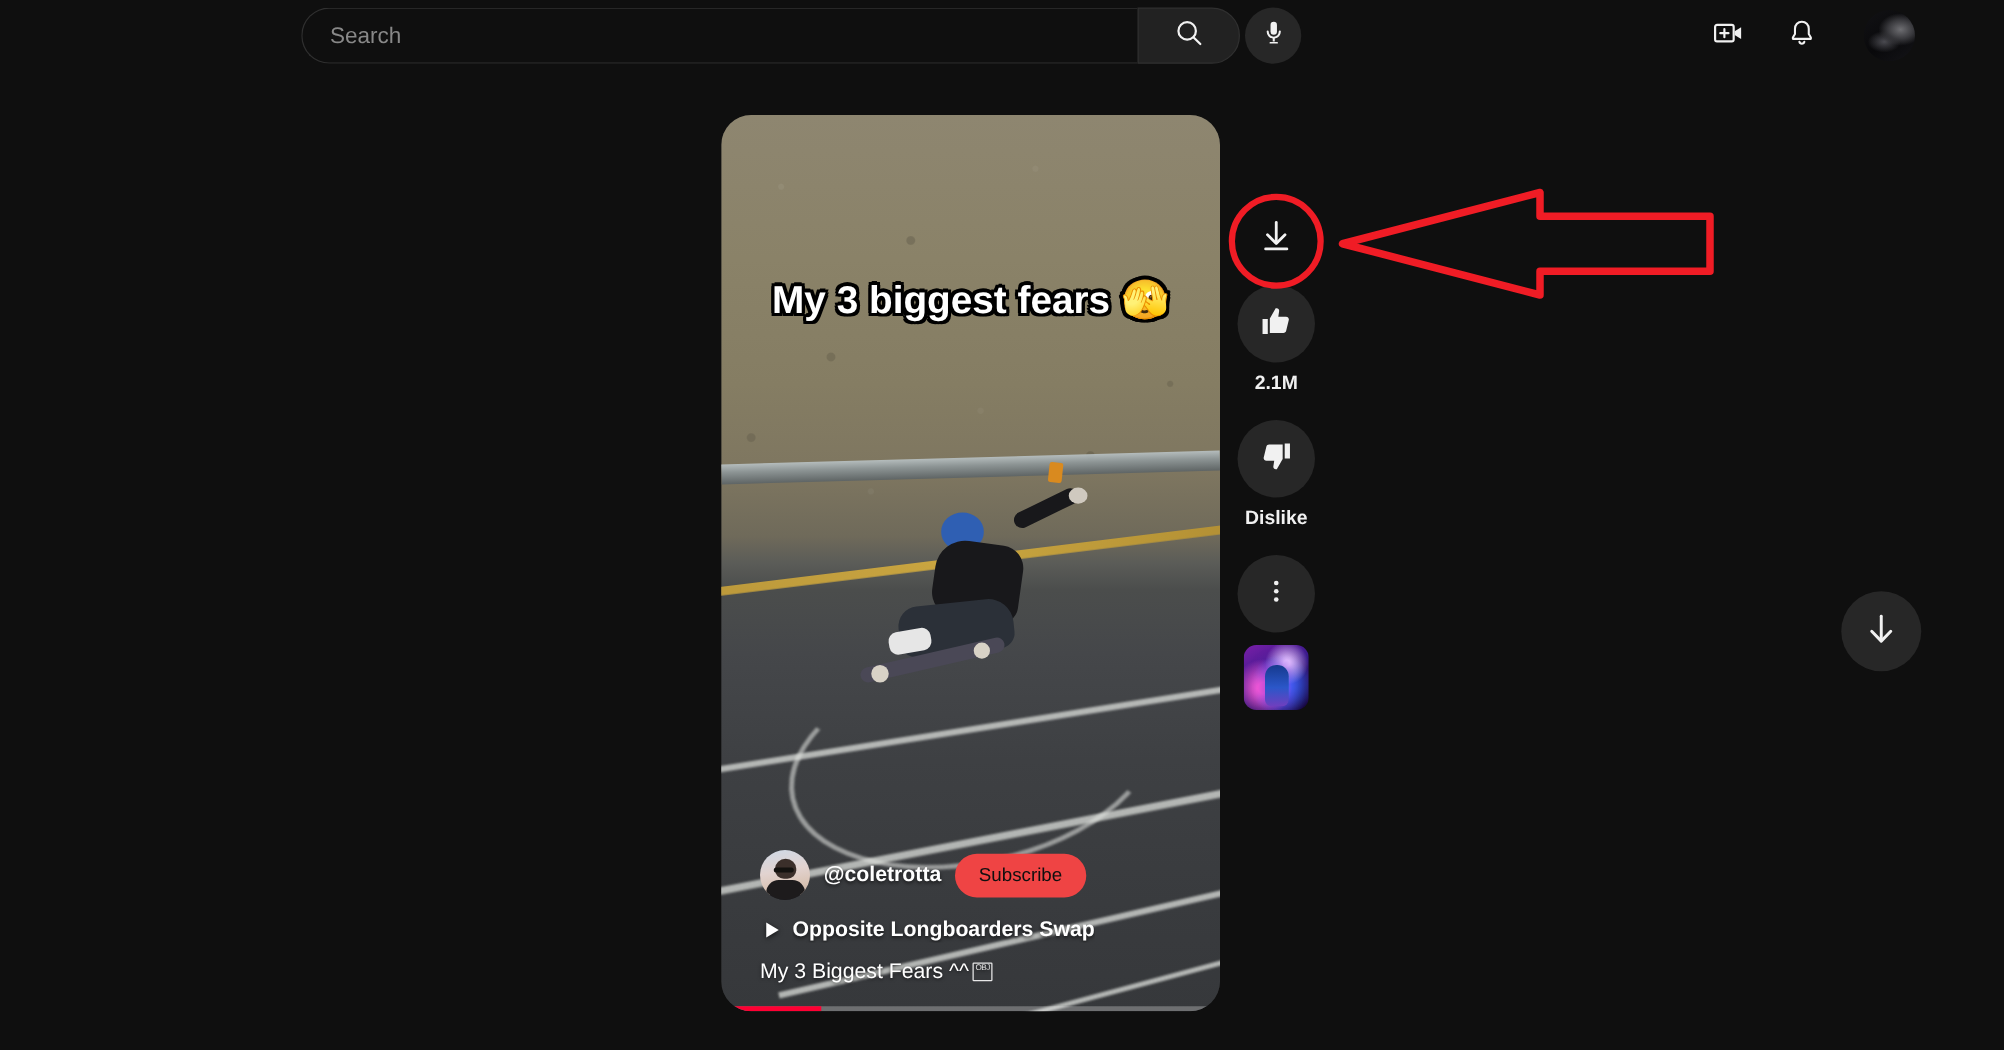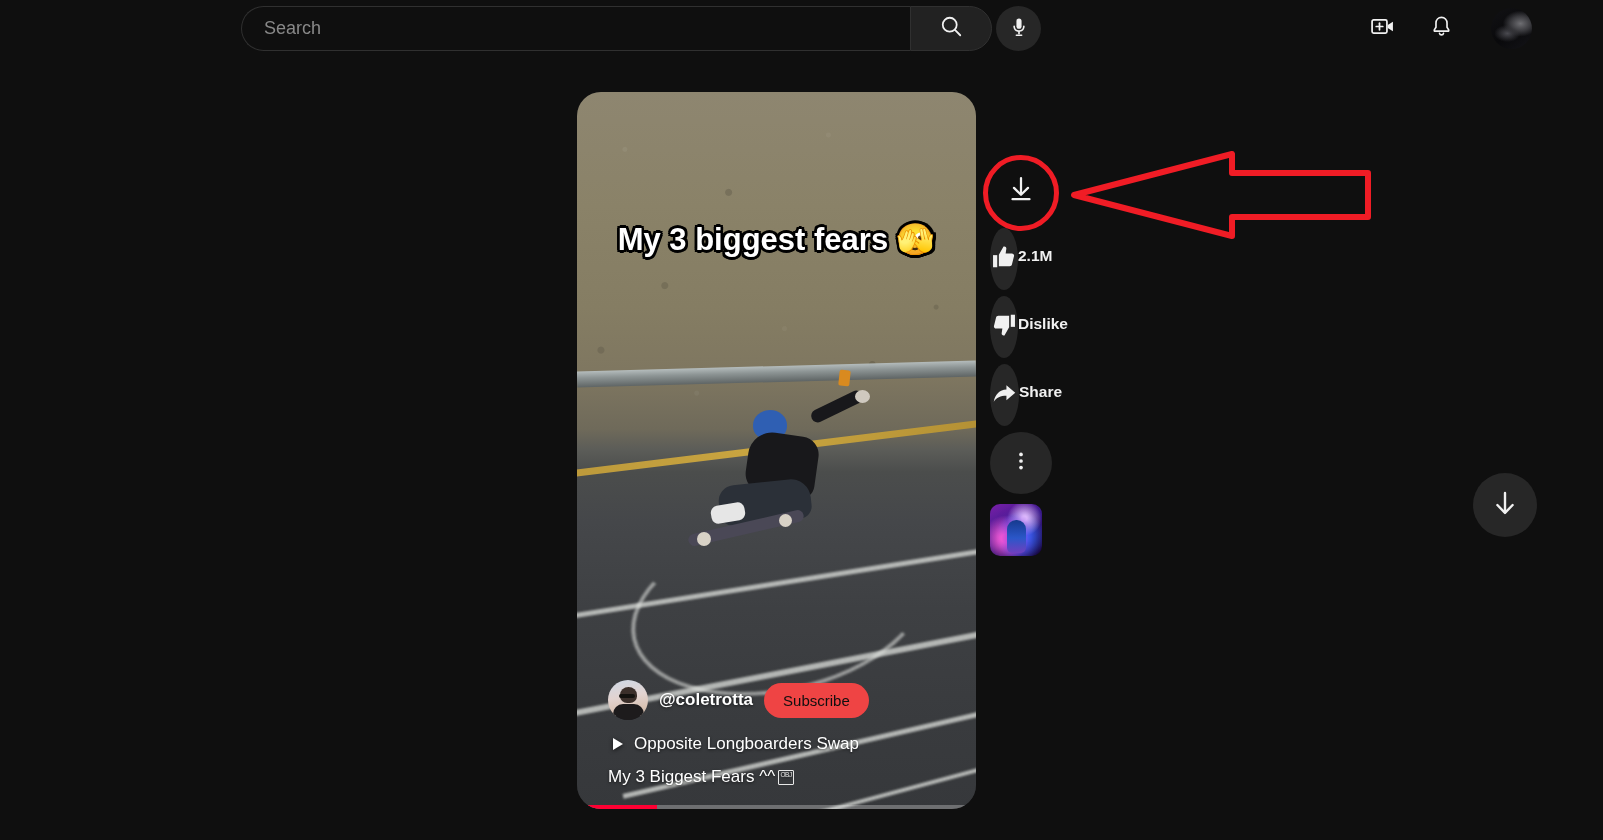--- a/index.html
+++ b/index.html
@@ -241,21 +241,21 @@
     margin-bottom: 13px; padding-left: 5px; cursor: pointer;
   }
   #title-play-icon {
     width: 0; height: 0; flex: none;
     border-left: 10px solid #ffffff;
     border-top: 6.5px solid transparent;
     border-bottom: 6.5px solid transparent;
     filter: drop-shadow(0 1px 2px rgba(0,0,0,.7));
   }
   #video-title {
-    color: #ffffff; font-size: 17px; font-weight: normal;
+    color: #ffffff; font-size: 17px; font-weight: bold;
     text-shadow: 0 1px 3px rgba(0,0,0,.6);
     white-space: nowrap; overflow: hidden; text-overflow: ellipsis;
   }
   #description {
     color: #ffffff; font-size: 17px;
     text-shadow: 0 1px 3px rgba(0,0,0,.6);
     display: flex; align-items: center; gap: 1px;
     cursor: pointer;
   }
   .tofu {
@@ -268,21 +268,21 @@
   }
   
   #progress-track {
     position: absolute; left: 0; bottom: 0; width: 100%; height: 4px;
     background: rgba(255,255,255,.28);
   }
   #progress-fill { height: 100%; background: #ff0033; }
 
   
   #rail { position: absolute; left: 990px; top: 160px; width: 62px; }
-  .rail-item { margin-bottom: 6px; display: flex; flex-direction: row; align-items: center; }
+  .rail-item { margin-bottom: 6px; display: flex; flex-direction: column; align-items: center; }
   .rail-circle {
     width: 62px; height: 62px; border-radius: 50%;
     background: #272727;
     display: flex; align-items: center; justify-content: center;
     cursor: pointer;
   }
   .rail-circle.plain { background: transparent; }
   .rail-label {
     color: #f1f1f1; font-size: 15.5px; font-weight: bold;
     margin-top: 8px; margin-bottom: 14px; text-align: center;
@@ -470,30 +470,20 @@
           <svg width="28" height="28" viewBox="0 0 24 24" fill="#f1f1f1">
             <path d="M21.4 13.6h-3.6V3.2h3.6z"></path>
             <path d="M16.4 13.9 12.4 20.9c-1.5.4-2.5-.5-2.4-1.8l.6-4H5.3c-1.3 0-2.2-1.1-1.9-2.3l1.8-7.3c.2-.9 1-1.5 1.9-1.5h9.3z"></path>
           </svg>
         </span>
       </div>
       <div class="rail-label">Dislike</div>
     </div>
 
 
-    <div class="rail-item">
-      <div class="rail-circle">
-        <span>
-          <svg width="29" height="29" viewBox="0 0 24 24" fill="#f1f1f1">
-            <path d="M13.6 5.1v3.6C7.9 9 4.3 12.6 3.1 18.8c2.3-3.3 5.5-4.9 10.5-4.9v3.7l7.3-6.3z"></path>
-          </svg>
-        </span>
-      </div>
-      <div class="rail-label">Share</div>
-    </div>
 
     <div class="rail-item">
       <div class="rail-circle">
         <span>
           <svg width="24" height="24" viewBox="0 0 24 24" fill="#f1f1f1">
             <circle cx="12" cy="5.4" r="1.85"></circle>
             <circle cx="12" cy="12" r="1.85"></circle>
             <circle cx="12" cy="18.6" r="1.85"></circle>
           </svg>
         </span>

